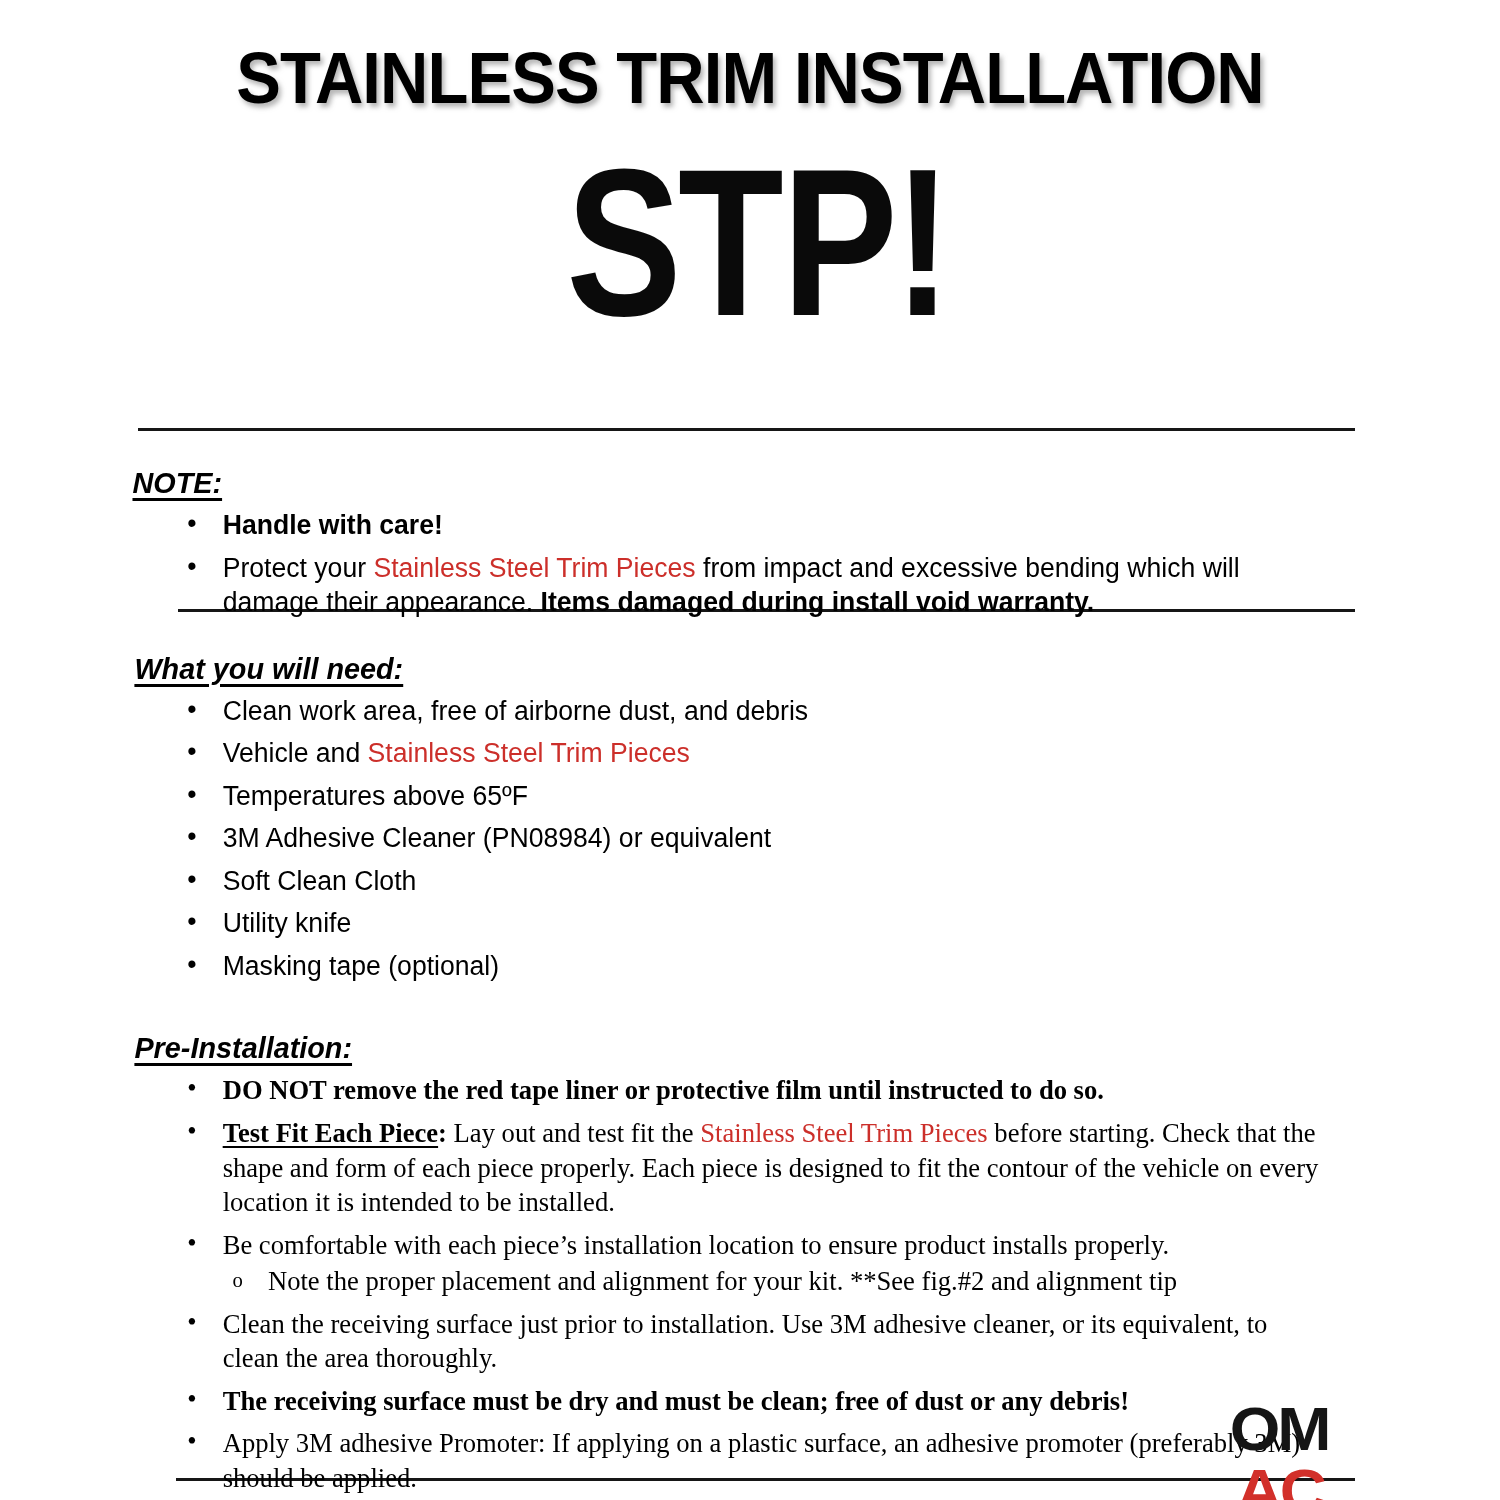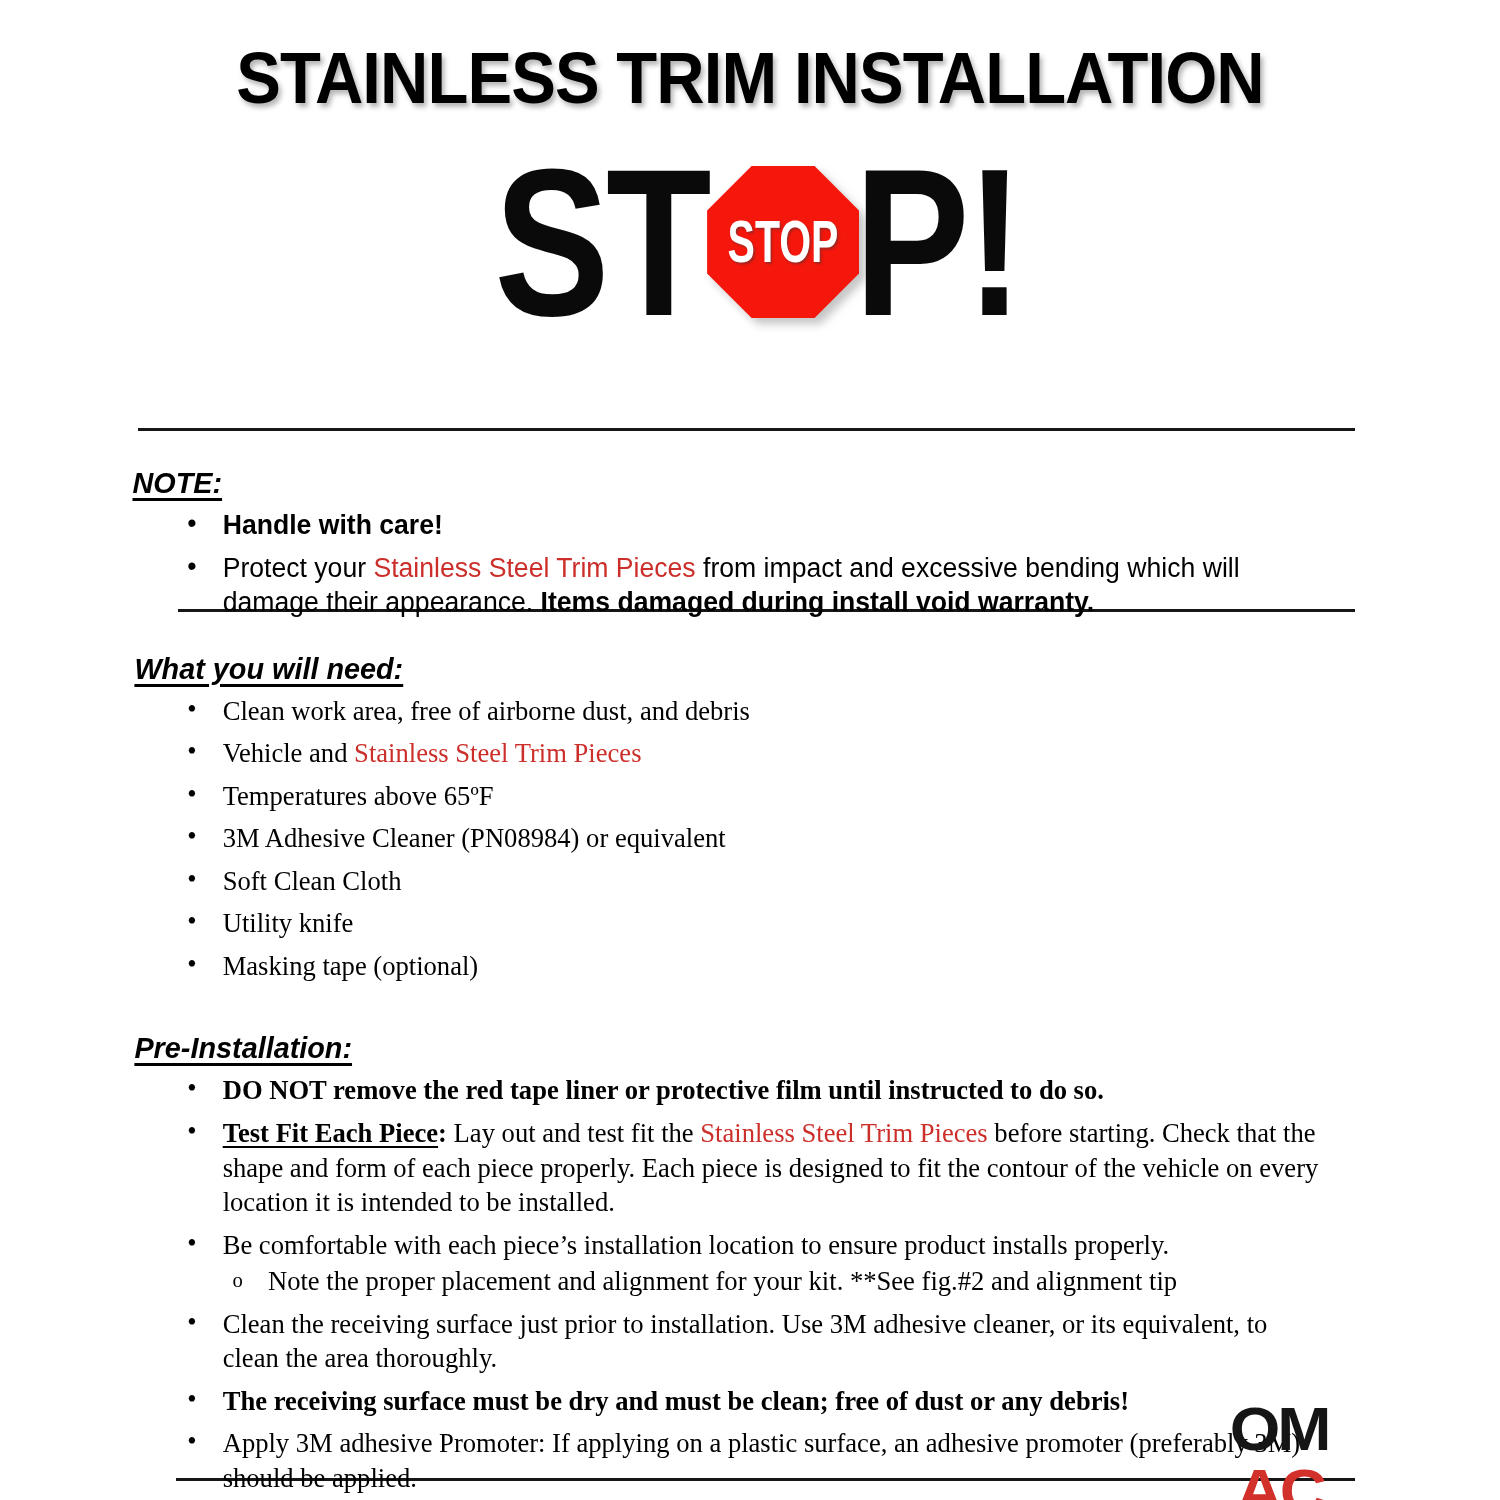--- a/index.html
+++ b/index.html
@@ -149,21 +149,21 @@
   ul.bullets > li.sub::before {
     content: "o";
     left: 232px;
     font-size: 21px;
     top: 3px;
   }
 
   .note-list > li { margin-top: 13px; }
   .note-list { padding-top: 22px; }
 
-  .need-list { padding-top: 22px; font-family: Liberation Serif, serif; }
+  .need-list { padding-top: 22px; }
   .need-list > li { margin-top: 9px; }
 
   .pre-list { padding-top: 22px; font-family: Liberation Serif, serif; }
   .pre-list > li { margin-top: 7px; }
 
   b, .b { font-weight: bold; }
   .red { color: #cc2f2a; }
   .u-bold {
     font-weight: bold;
     text-decoration: underline;
@@ -188,24 +188,20 @@
   .omac-logo .om { color: #151515; transform: scaleX(1.05); }
   .omac-logo .ac { color: #d2302a; transform: scaleX(1.05); margin-left: 1px; }
 </style>
 </head>
 <body>
 
 <h1 class="page-title">STAINLESS TRIM INSTALLATION</h1>
 
 <div class="stop-graphic">
   <span class="stop-letters left">ST</span>
-  <span class="stop-sign">
-    <span class="octagon"></span>
-    <span class="sign-text">STOP</span>
-  </span>
   <span class="stop-letters right">P!</span>
 </div>
 
 <div class="rule rule-top"></div>
 <div class="rule rule-note"></div>
 <div class="rule rule-bottom"></div>
 
 <div class="content">
 
   <div class="section-head head-note">NOTE:</div>

